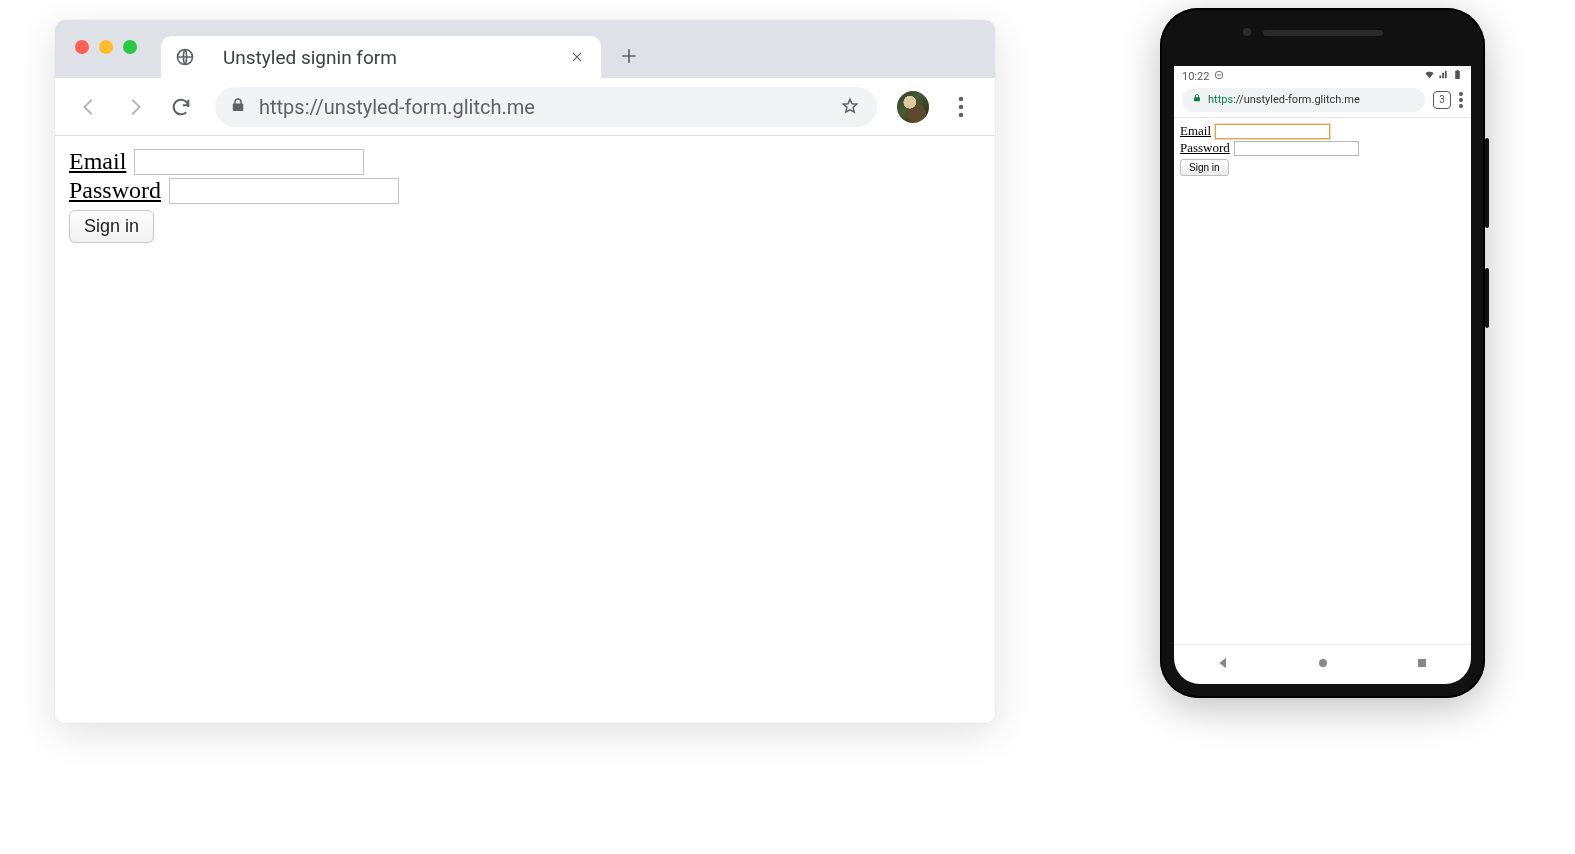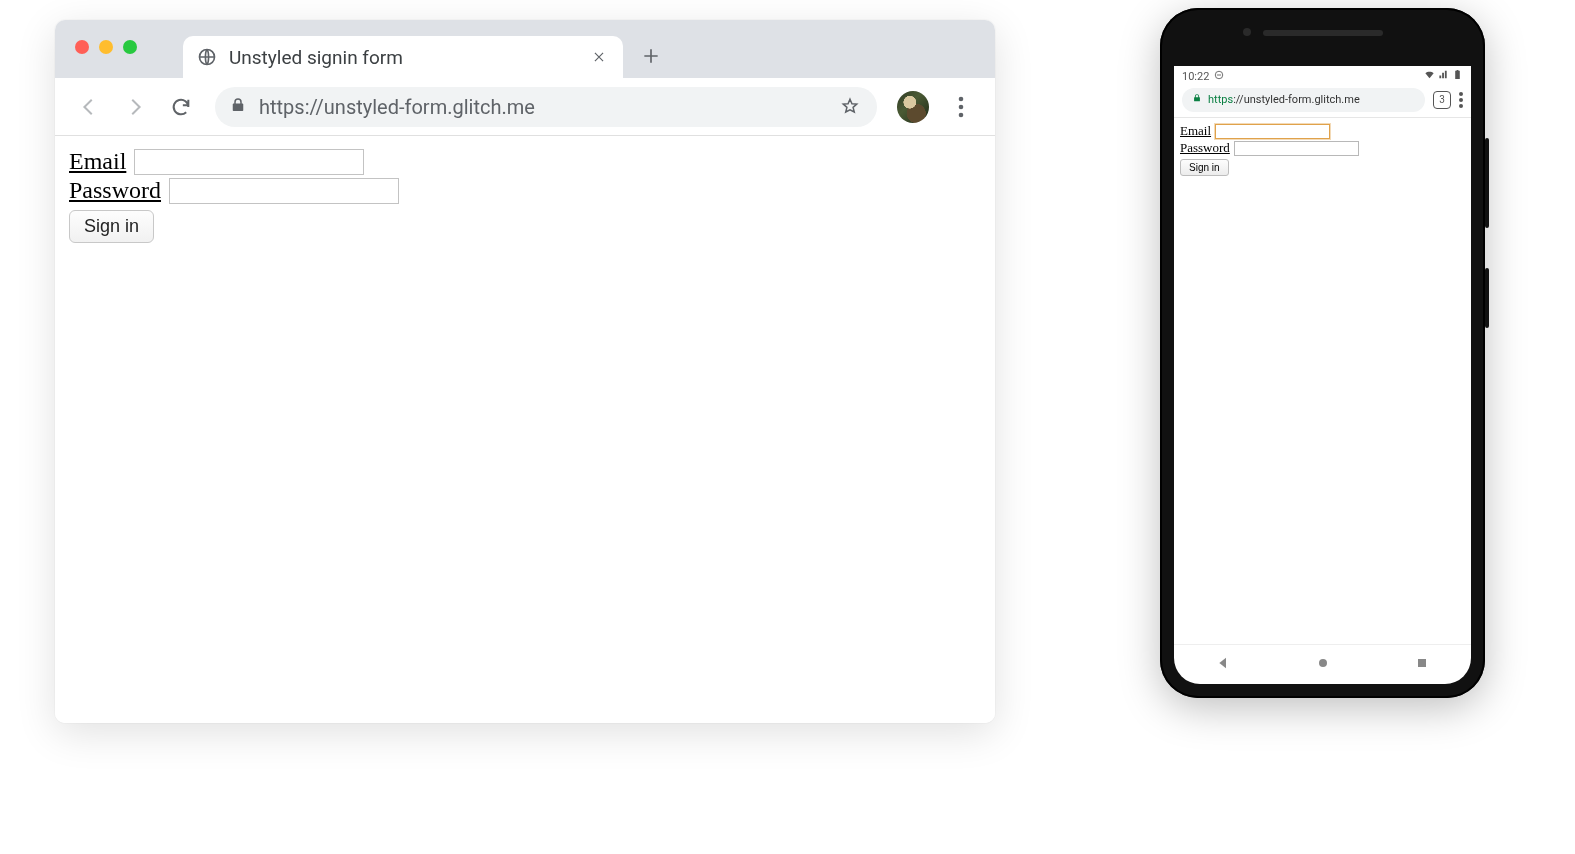--- a/index.html
+++ b/index.html
@@ -56,30 +56,30 @@
     gap: 10px;
   }
   .tl {
     width: 14px; height: 14px; border-radius: 50%;
   }
   .tl.red { background: var(--mac-red); }
   .tl.yellow { background: var(--mac-yellow); }
   .tl.green { background: var(--mac-green); }
 
   .tab {
-    margin-left: 110px;
+    margin-left: 88px;
     height: 42px;
     min-width: 440px;
     background: var(--chrome-tab);
     border-top-left-radius: 10px;
     border-top-right-radius: 10px;
     display: flex;
     align-items: center;
     padding: 0 14px 0 14px;
-    gap: 12px;
+    gap: 28px;
     position: relative;
   }
   .tab-favicon {
     width: 20px; height: 20px; color: #5f6368; flex: 0 0 auto;
   }
   .tab-title {
     color: #3c4043;
     font-size: 19px;
     white-space: nowrap; overflow: hidden; text-overflow: ellipsis;
     flex: 1 1 auto;

